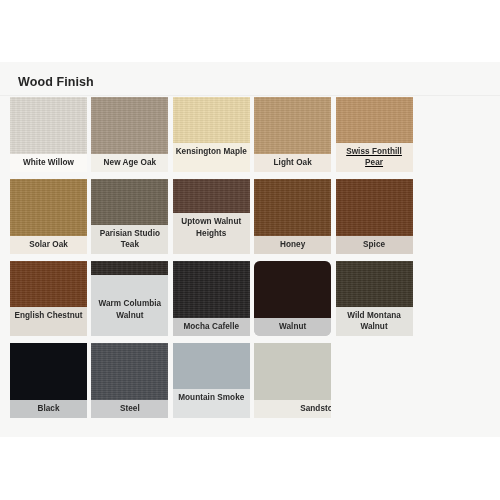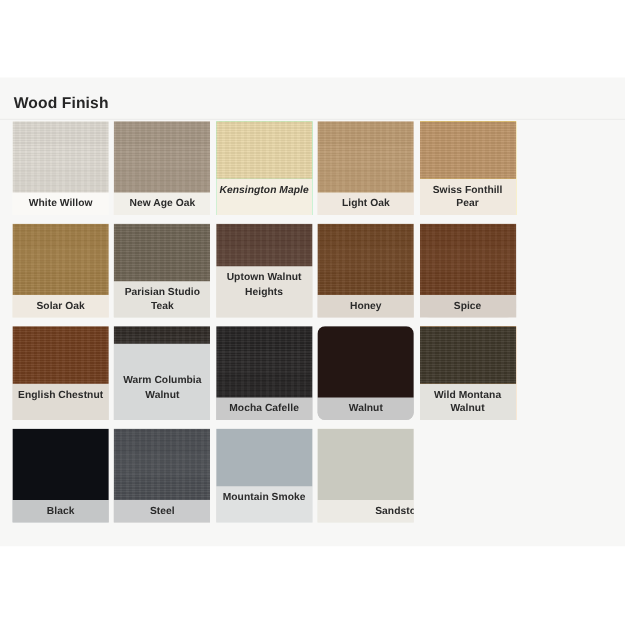--- a/index.html
+++ b/index.html
@@ -25,21 +25,21 @@
     left: 0;
     top: 62px;
     width: 500px;
     height: 375px;
     background: #f7f7f6;
     box-sizing: border-box;
   }
 
   .panel-title {
     position: absolute;
-    left: 11px;
+    left: 18px;
     top: 12px;
     font-size: 12.5px;
     font-weight: bold;
     color: #262626;
     letter-spacing: 0.1px;
     line-height: 16px;
   }
 
   .title-rule {
     position: absolute;
@@ -129,29 +129,29 @@
 
     <div class="swatch-grid" id="swatch-grid">
         <div class="swatch-card" style="background: rgb(250, 249, 246);">
           <div class="swatch-chip" style="background: rgb(220, 216, 208);"></div>
           <div class="swatch-label" style="background: rgb(250, 249, 246); height: 17.6px;">White Willow</div>
         </div>
         <div class="swatch-card" style="background: rgb(241, 239, 233);">
           <div class="swatch-chip" style="background: rgb(165, 150, 132);"></div>
           <div class="swatch-label" style="background: rgb(241, 239, 233); height: 17.6px;">New Age Oak</div>
         </div>
-        <div class="swatch-card" style="background: #86efac; font-style: italic;">
+        <div class="swatch-card" style="background: #86efac;">
           <div class="swatch-chip" style="background: rgb(232, 215, 168);"></div>
           <div class="swatch-label" style="background: rgb(244, 239, 226); height: 29.2px;">Kensington Maple</div>
         </div>
         <div class="swatch-card" style="background: rgb(239, 232, 223);">
           <div class="swatch-chip" style="background: rgb(187, 154, 113);"></div>
           <div class="swatch-label" style="background: rgb(239, 232, 223); height: 17.6px;">Light Oak</div>
         </div>
-        <div class="swatch-card" style="background: #fde047;">
+        <div class="swatch-card" style="background: #fde047; text-decoration: underline;">
           <div class="swatch-chip" style="background: rgb(188, 148, 104);"></div>
           <div class="swatch-label" style="background: rgb(240, 233, 223); height: 29.2px;">Swiss Fonthill Pear</div>
         </div>
         <div class="swatch-card" style="background: rgb(239, 233, 224);">
           <div class="swatch-chip" style="background: rgb(160, 125, 70);"></div>
           <div class="swatch-label" style="background: rgb(239, 233, 224); height: 17.6px;">Solar Oak</div>
         </div>
         <div class="swatch-card" style="background: rgb(228, 226, 220);">
           <div class="swatch-chip" style="background: rgb(110, 100, 85);"></div>
           <div class="swatch-label" style="background: rgb(228, 226, 220); height: 29.2px;">Parisian Studio Teak</div>

